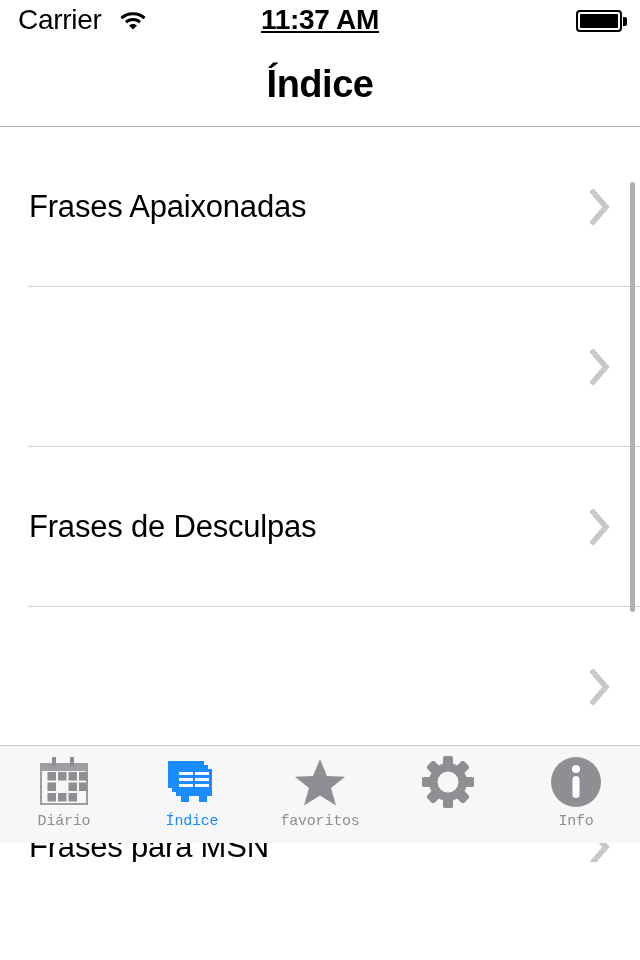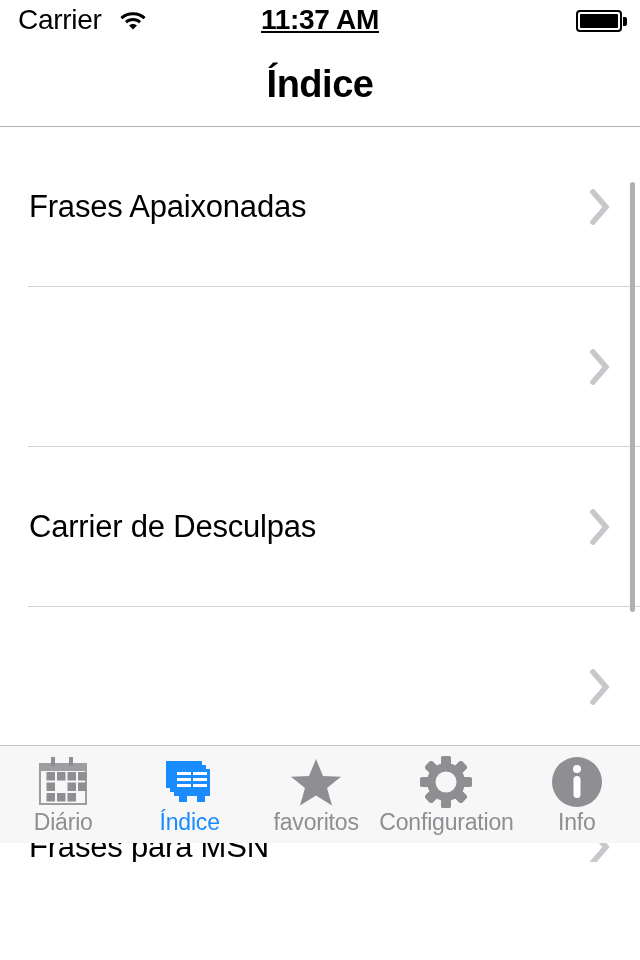--- a/index.html
+++ b/index.html
@@ -173,25 +173,26 @@
     padding-top: 10px;
   }
   .tab-icon {
     width: 60px;
     height: 52px;
     display: flex;
     align-items: center;
     justify-content: center;
   }
   .tab-label {
-    font-size: 23px;
+    font-size: 15px;
     color: #8e8e93;
     line-height: 28px;
     letter-spacing: -0.2px;
     white-space: nowrap;
+    font-family: Liberation Mono, monospace;
   }
   .tab-item.active .tab-label { color: #1a8cff; }
 </style>
 </head>
 <body>
 
 <div id="screen">
 
   <div id="status-bar">
     <span id="status-carrier">Carrier</span>
@@ -226,21 +227,21 @@
       </svg></span>
         <span class="row-separator"></span>
       </div>
       <div class="table-row">
         <span class="row-chevron"><svg width="20" height="36" viewBox="0 0 20 36">
         <path d="M3 3 L16 18 L3 33" fill="none" stroke="#c7c7cc" stroke-width="5.5" stroke-linecap="square" stroke-linejoin="miter"></path>
       </svg></span>
         <span class="row-separator"></span>
       </div>
       <div class="table-row">
-        <span class="row-label">Carrier de Desculpas</span>
+        <span class="row-label">Frases de Desculpas</span>
         <span class="row-chevron"><svg width="20" height="36" viewBox="0 0 20 36">
         <path d="M3 3 L16 18 L3 33" fill="none" stroke="#c7c7cc" stroke-width="5.5" stroke-linecap="square" stroke-linejoin="miter"></path>
       </svg></span>
         <span class="row-separator"></span>
       </div>
       <div class="table-row">
         <span class="row-chevron"><svg width="20" height="36" viewBox="0 0 20 36">
         <path d="M3 3 L16 18 L3 33" fill="none" stroke="#c7c7cc" stroke-width="5.5" stroke-linecap="square" stroke-linejoin="miter"></path>
       </svg></span>
         <span class="row-separator"></span>
@@ -313,21 +314,20 @@
             <rect x="21" y="0" width="10" height="52" rx="2.5" fill="#8e8e93" transform="rotate(90 26 26)"></rect>
             <rect x="21" y="0" width="10" height="52" rx="2.5" fill="#8e8e93" transform="rotate(135 26 26)"></rect>
             <rect x="21" y="0" width="10" height="52" rx="2.5" fill="#8e8e93" transform="rotate(180 26 26)"></rect>
             <rect x="21" y="0" width="10" height="52" rx="2.5" fill="#8e8e93" transform="rotate(225 26 26)"></rect>
             <rect x="21" y="0" width="10" height="52" rx="2.5" fill="#8e8e93" transform="rotate(270 26 26)"></rect>
             <rect x="21" y="0" width="10" height="52" rx="2.5" fill="#8e8e93" transform="rotate(315 26 26)"></rect>
         <circle cx="26" cy="26" r="19" fill="#8e8e93"></circle>
         <circle cx="26" cy="26" r="10.5" fill="#f7f7f7"></circle>
       </svg>
         </div>
-        <div class="tab-label">Configuration</div>
       </div>
       <div class="tab-item">
         <div class="tab-icon">
           <svg width="52" height="52" viewBox="0 0 52 52">
         <circle cx="26" cy="26" r="25" fill="#8e8e93"></circle>
         <circle cx="26" cy="13" r="4" fill="#ffffff"></circle>
         <rect x="22.5" y="20" width="7" height="22" rx="3.5" fill="#ffffff"></rect>
       </svg>
         </div>
         <div class="tab-label">Info</div>

